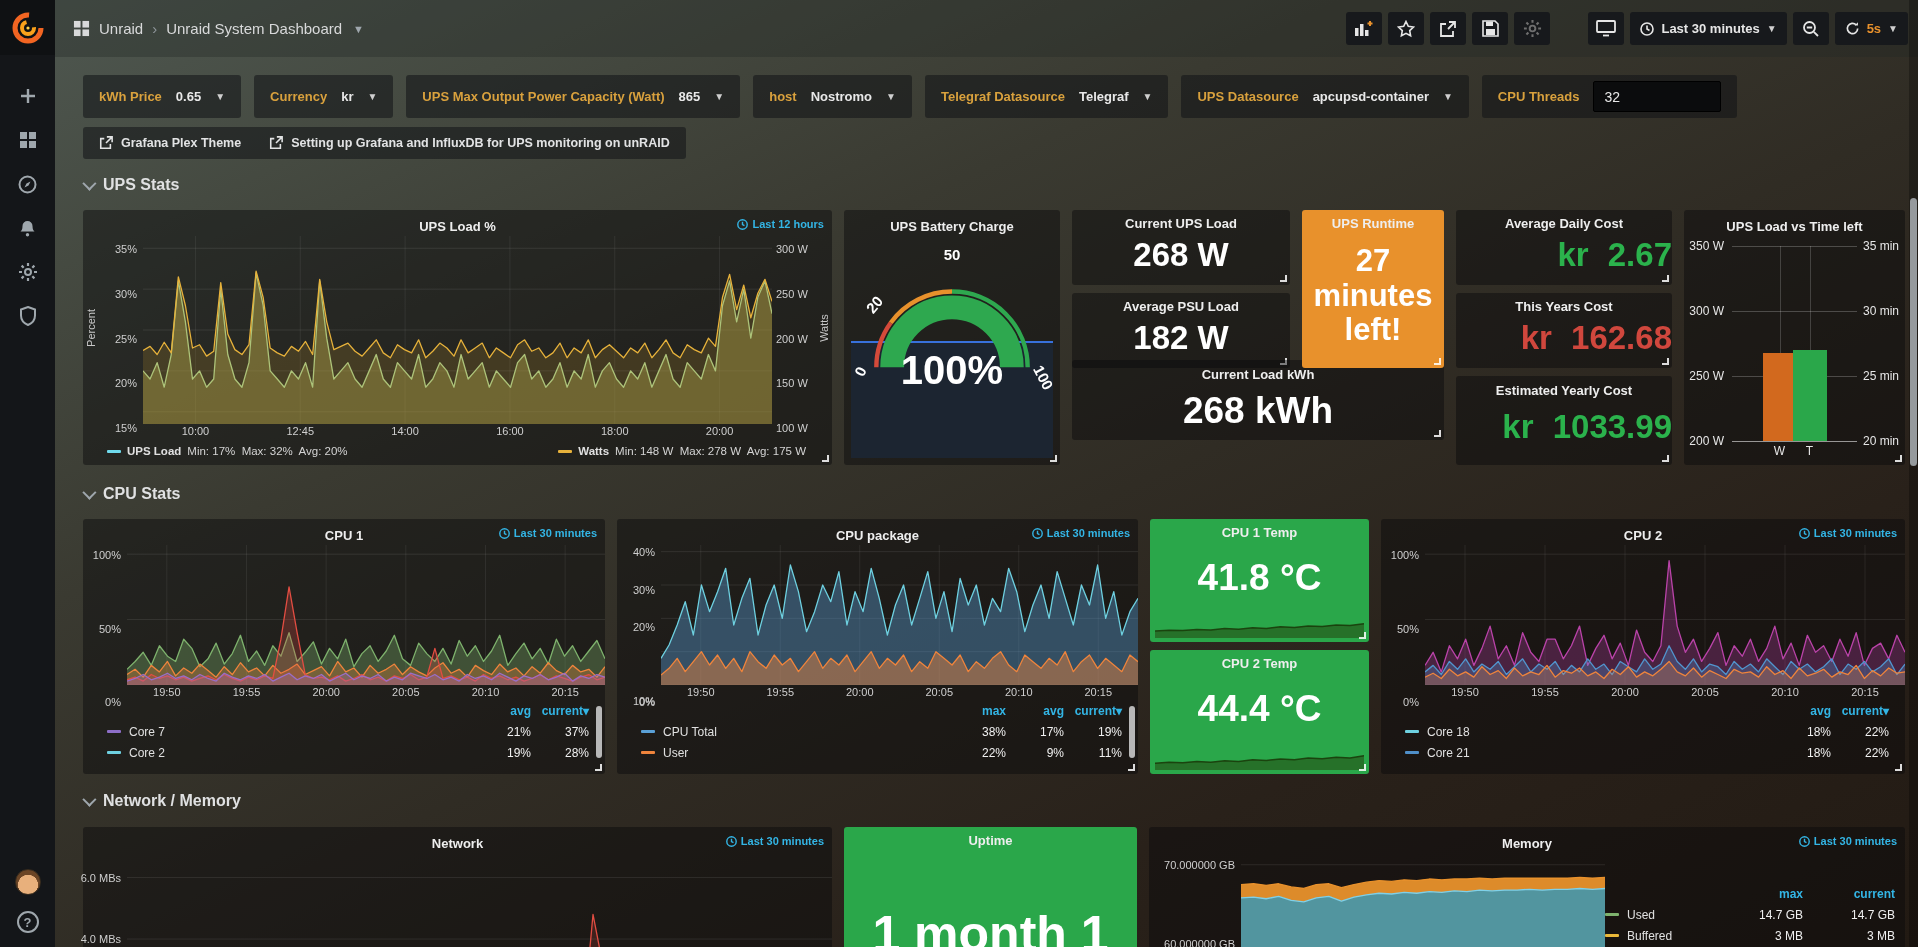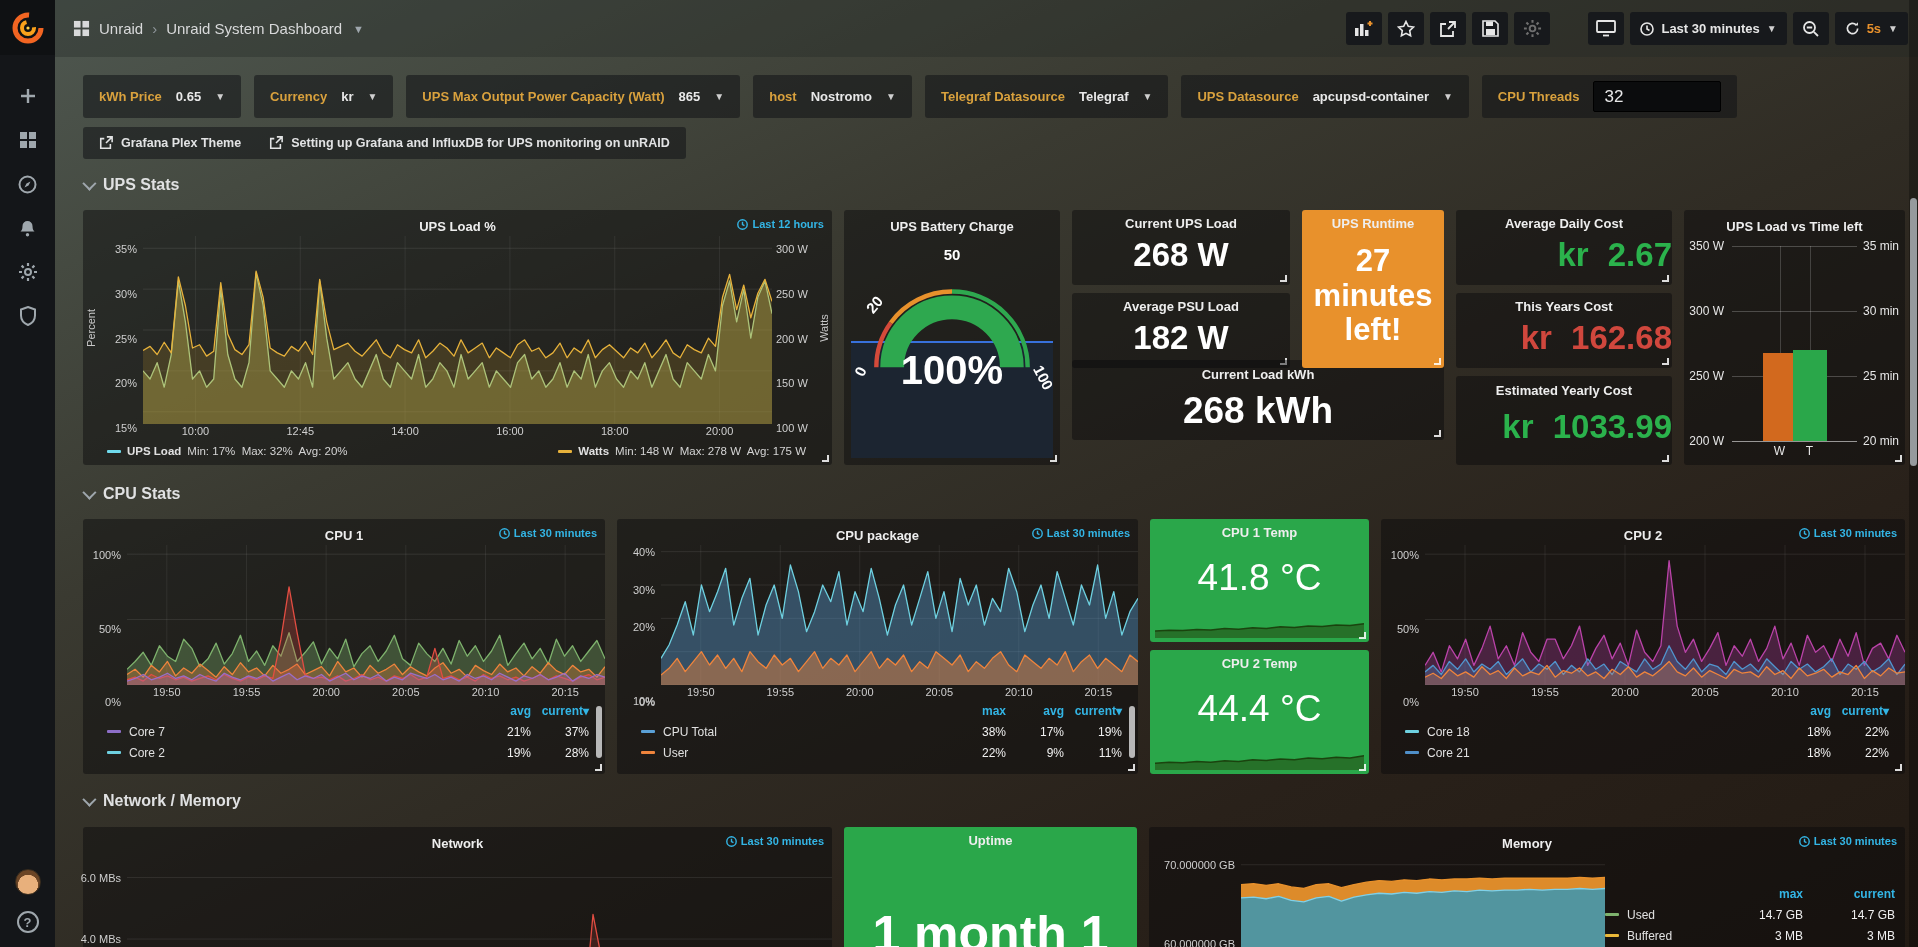--- a/index.html
+++ b/index.html
@@ -31,42 +31,42 @@
   .tb-gap { width:26px; }
   .refresh-val { color:#e8912c;text-align:right; }
   .caret-sm { font-size:10px; color:#cfcfcf; }
 
   
   .submenu { position:absolute; left:83px; top:75px; right:20px; z-index:10; }
   .var-row { display:flex; gap:13px; flex-wrap:nowrap; }
   .var-box { height:43px; background:rgba(16,19,21,0.55); border-radius:3px; display:flex; align-items:center; gap:14px; padding:0 16px; cursor:pointer; }
   .var-label { color:#d9a13d; font-size:13px; font-weight:bold; white-space:nowrap; }
   .var-value { color:#e8e8e8; font-size:13px; font-weight:bold; white-space:nowrap; }
-  .var-input { width:128px; height:31px; background:#0b0c0d; border:1px solid #000; border-radius:2px; color:#e8e8e8; font-size:17px; padding:11px 10px; font-family:"Liberation Sans",sans-serif; }
+  .var-input { width:128px; height:31px; background:#0b0c0d; border:1px solid #000; border-radius:2px; color:#e8e8e8; font-size:14px; padding:11px 10px; font-family:"Liberation Sans",sans-serif; }
   .links-row { margin-top:9px; display:inline-flex; gap:28px; background:rgba(16,19,21,0.55); border-radius:3px; height:32px; align-items:center; padding:0 16px; }
   .dash-link { display:flex; gap:8px; align-items:center; color:#e2e3e4; font-size:12.5px; font-weight:bold; cursor:pointer; }
 
   
   .section-header { position:absolute; left:83px; display:flex; align-items:center; gap:10px; color:#e0e1e2; font-size:16px; font-weight:bold; cursor:pointer; }
   .chev { width:10px; height:10px; border-right:2px solid #9fa7ad; border-bottom:2px solid #9fa7ad; transform:rotate(45deg) translateY(-2px); }
 
   
   .panel { position:absolute; background:rgba(8,9,11,0.46); border-radius:3px; }
   .panel-header { height:26px; position:relative; display:flex; align-items:center; justify-content:center; padding-top:6px; }
   .panel-title { font-size:13px; font-weight:bold; color:#eeeeee; cursor:pointer; white-space:nowrap; }
   .time-link { position:absolute; right:8px; top:8px; display:flex; align-items:center; gap:4px; color:#33b5e5; font-size:11px; font-weight:bold; cursor:pointer; }
   .resize-h { position:absolute; right:3px; bottom:3px; width:7px; height:7px; border-right:2px solid rgba(255,255,255,0.85); border-bottom:2px solid rgba(255,255,255,0.85); cursor:nwse-resize; }
 
   .stat-value { position:absolute; left:0; right:0; text-align:center; font-weight:bold; color:#fff; }
   .cost-val { word-spacing:10px;text-align:right; }
 
   .orange-bg { background:#e8912c !important; }
   .green-bg  { background:#2aa74a !important; }
   .runtime-text { position:absolute; top:34px; left:0; right:0; text-align:center; font-size:31px; line-height:1.12; font-weight:bold; color:#fff; padding:0 8px; }
-  .temp-value { position:absolute; top:38px; left:0; right:0; text-align:center; font-size:37px; font-weight:normal; color:#fff; }
+  .temp-value { position:absolute; top:38px; left:0; right:0; text-align:center; font-size:37px; font-weight:bold; color:#fff; }
   .uptime-value { position:absolute; top:78px; left:0; right:0; text-align:center; font-size:50px; font-weight:bold; color:#fff; white-space:nowrap; }
   .spark { position:absolute; left:5px; right:5px; bottom:4px; height:16px; }
 
   
   .chart-area { position:absolute; left:0; right:0; top:26px; bottom:0; display:flex; }
   .axis-title { width:16px; position:relative; }
   .axis-title span { position:absolute; top:45%; left:50%; transform:translate(-50%,-50%) rotate(-90deg); font-size:11px; color:#c8c8c8; white-space:nowrap; }
   .yaxis { width:44px; position:relative; font-size:11px; color:#cfcfcf; }
   .ytick { position:absolute; right:6px; transform:translateY(-50%); white-space:nowrap; }
   .yaxis.left-lbl .ytick { right:6px; } .yaxis.rt .ytick { left:4px; right:auto; }

